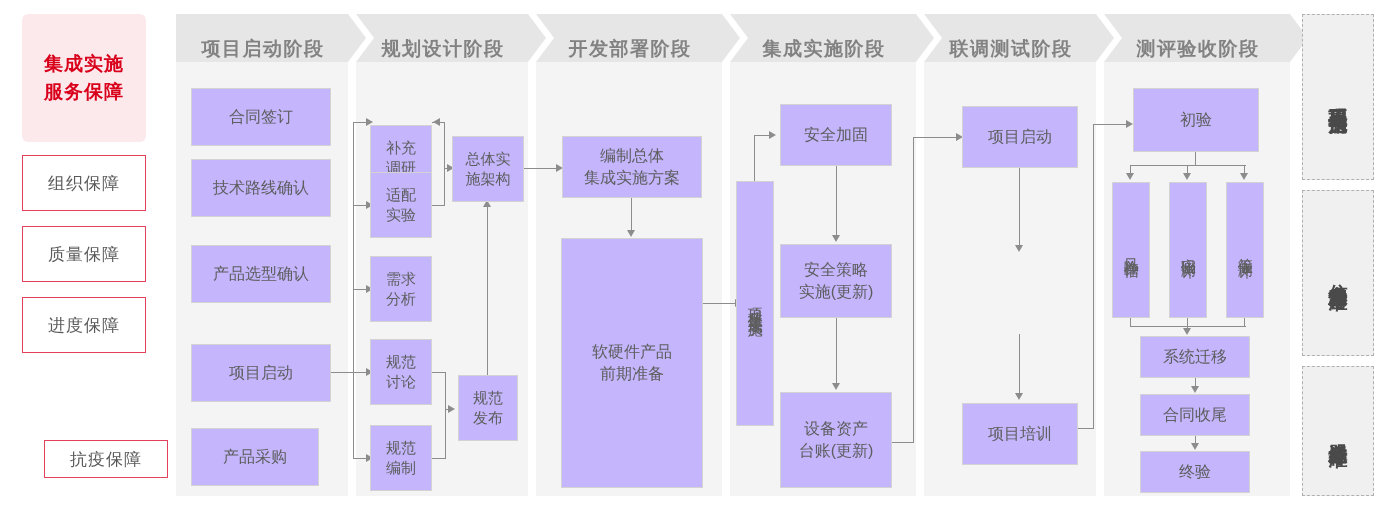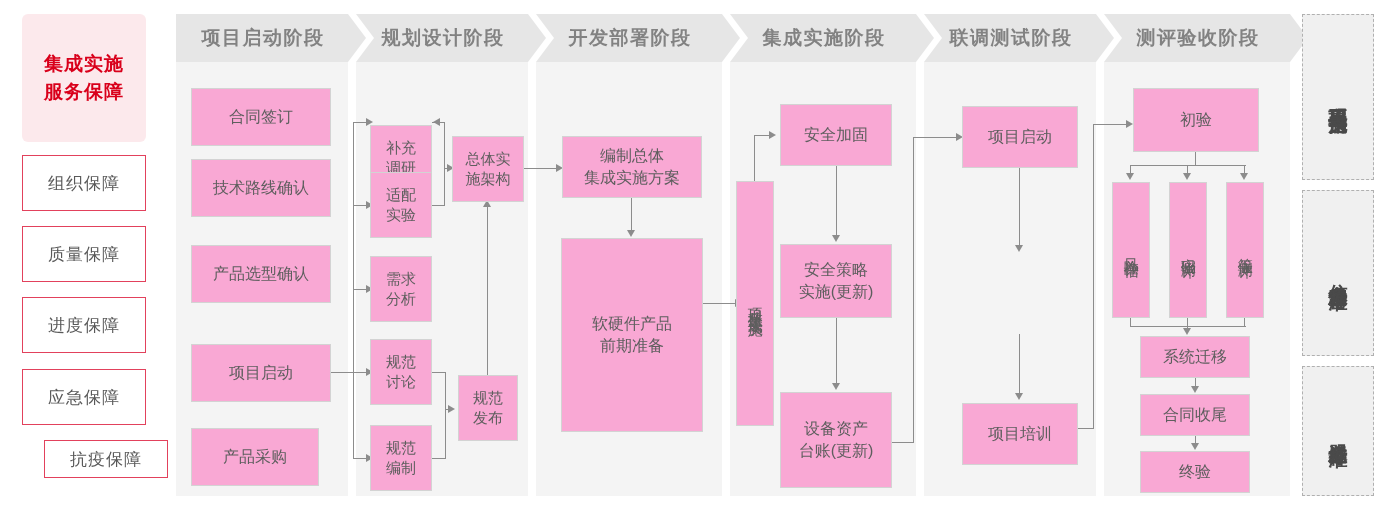--- a/index.html
+++ b/index.html
@@ -38,30 +38,30 @@
     font-size:17px;
     letter-spacing:1px;
   }
 
   
   .band{
     background:#f4f4f4;
   }
   .band-head{
     background:#e6e6e6;
-    display:flex;align-items:center;justify-content:center;
+    display:flex;align-items:flex-end;justify-content:center;
     color:#828282;
     font-weight:bold;
     font-size:19px;
     letter-spacing:1.5px;
   }
 
   
   .node{
-    background:#f9a8d4;
+    background:#c4b5fd;
     border:1px solid #d3d3d3;
     display:flex;align-items:center;justify-content:center;
     text-align:center;
     color:#5e5e5e;
     font-size:16px;
     line-height:1.35;
     z-index:4;
   }
   .node.small{font-size:15px;}
   .node.vert{
@@ -114,23 +114,20 @@
   </div>
 
   <div class="abs guar-box" style="left:22px;top:155px;width:124px;height:56px;">
     <span>组织保障</span>
   </div>
   <div class="abs guar-box" style="left:22px;top:226px;width:124px;height:56px;">
     <span>质量保障</span>
   </div>
   <div class="abs guar-box" style="left:22px;top:297px;width:124px;height:56px;">
     <span>进度保障</span>
-  </div>
-  <div class="abs guar-box" style="left:22px;top:369px;width:124px;height:56px;">
-    <span>应急保障</span>
   </div>
   <div class="abs guar-box" style="left:22px;top:440px;width:124px;height:38px;margin-left:22px;">
     <span>抗疫保障</span>
   </div>
 
   <div class="abs band" style="left:176px;top:62px;width:172px;height:434px;"></div>
   <div class="abs band" style="left:356px;top:62px;width:172px;height:434px;"></div>
   <div class="abs band" style="left:536px;top:62px;width:186px;height:434px;"></div>
   <div class="abs band" style="left:730px;top:62px;width:186px;height:434px;"></div>
   <div class="abs band" style="left:924px;top:62px;width:172px;height:434px;"></div>
@@ -247,21 +244,21 @@
 
   <div class="abs ln lnh" style="left:524px;top:168px;width:36px;"></div>
   <div class="abs arrow ar-r" style="left:556px;top:164px;"></div>
 
   <div class="abs node" style="left:562px;top:136px;width:140px;height:62px;">
     <span>
       <span>编制总体</span><br>
       <span>集成实施方案</span>
     </span>
   </div>
-  <div class="abs node" style="left:561px;top:238px;width:142px;height:194px;">
+  <div class="abs node" style="left:561px;top:238px;width:142px;height:250px;">
     <span>
       <span>软硬件产品</span><br>
       <span>前期准备</span>
     </span>
   </div>
   <div class="abs ln lnv" style="left:631px;top:198px;height:34px;"></div>
   <div class="abs arrow ar-d" style="left:627px;top:230px;"></div>
 
   <div class="abs ln lnh" style="left:703px;top:303px;width:36px;"></div>
   <div class="abs arrow ar-r" style="left:735px;top:299px;"></div>

